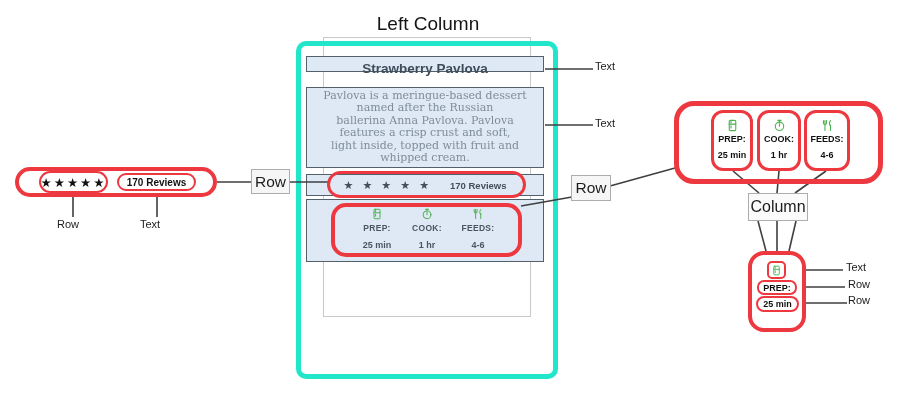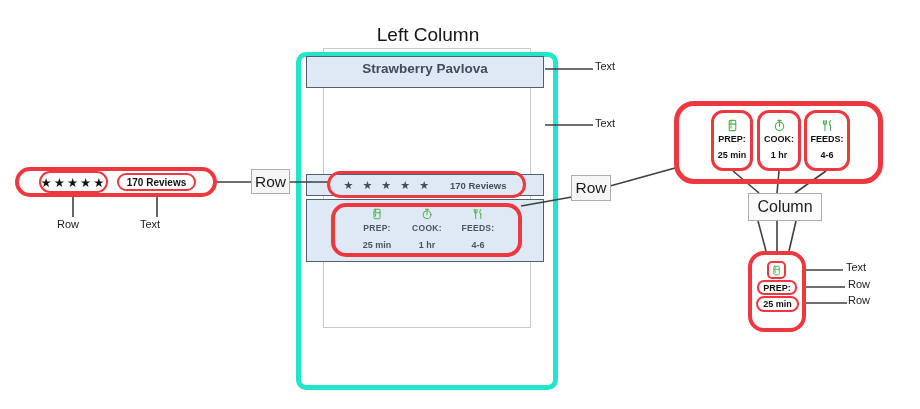--- a/index.html
+++ b/index.html
@@ -1,31 +1,31 @@
 <!DOCTYPE html>
 <html style="--accent-cyan: #22e6ca; --accent-red: #ee3840; --panel-blue: #dfe9f5; --icon-green: #4caf50;"><head>
 <meta charset="utf-8">
 <style>
   html,body{margin:0;padding:0;background:#fff;}
   .canvas{position:relative;width:920px;height:409px;background:#fff;overflow:hidden;
           font-family:"Liberation Sans",sans-serif;}
-  .abs{position:absolute;box-sizing:border-box;margin-top:11px;}
+  .abs{position:absolute;box-sizing:border-box;}
 
   
   #heading{left:298px;top:13px;width:260px;text-align:center;font-size:19px;color:#151515;z-index:2;}
 
   
   #gray-frame{left:323px;top:37px;width:208px;height:280px;border:1px solid #c9c9c9;background:#fff;z-index:1;}
   #cyan-box{left:296px;top:41px;width:262px;height:338px;border:5px solid var(--accent-cyan,#22e6ca);
             border-radius:10px;z-index:2;}
 
   
   .panel{position:absolute;box-sizing:border-box;background:var(--panel-blue,#dfe9f5);
          border:1.5px solid #51606b;z-index:2;}
-  #title-panel{left:306px;top:56px;width:238px;height:32px;line-height:23px;text-align:center;
+  #title-panel{left:306px;top:56px;width:238px;height:16px;line-height:23px;text-align:center;
                font-weight:bold;font-size:13.5px;color:#3e4d59;}
   #desc-panel{left:306px;top:87px;width:238px;height:81px;font-family:"DejaVu Serif",serif;
               font-size:11px;line-height:12.4px;color:#7e8c99;text-align:center;
               white-space:pre-line;padding-top:2px;}
   #rating-panel{left:306px;top:174px;width:238px;height:22px;display:flex;align-items:center;
                 justify-content:center;gap:18px;}
   .stars-card{font-size:11px;letter-spacing:3px;color:#434f59;}
   .reviews-card{font-size:9.5px;font-weight:bold;color:#434f59;}
   #info-panel{left:306px;top:199px;width:238px;height:63px;}
   .info-col{position:absolute;top:8px;width:44px;display:flex;flex-direction:column;align-items:center;gap:3px;}
@@ -76,37 +76,43 @@
   #lbl-text-under{left:140px;top:218px;}
   #lbl-text1{left:595px;top:60px;}
   #lbl-text2{left:595px;top:117px;}
   #lbl-icon{left:846px;top:261px;}
   #lbl-row-r1{left:848px;top:278px;}
   #lbl-row-r2{left:848px;top:294px;}
   .blabel{position:absolute;background:#f6f6f6;border:1px solid #adadad;display:flex;align-items:center;
           justify-content:center;font-size:15.5px;color:#1c1c1c;z-index:6;box-sizing:border-box;}
   #lbl-row-left{left:251px;top:169px;width:39px;height:25px;}
   #lbl-row-right{left:571px;top:175px;width:40px;height:26px;}
-  #lbl-column{left:748px;top:193px;width:74px;height:28px;font-size:16px;background:#fbfbfb;}
+  #lbl-column{left:748px;top:193px;width:60px;height:28px;font-size:16px;background:#fbfbfb;}
 
   
   #lines{position:absolute;left:0;top:0;width:920px;height:409px;z-index:3;pointer-events:none;}
   #lines line{stroke:#3f3f3f;stroke-width:1.6;}
 </style>
 </head>
 <body>
 
 <div class="canvas">
 
   <div class="abs plabel" id="heading">Left Column</div>
 
   <div class="abs" id="gray-frame"></div>
   <div class="abs" id="cyan-box"></div>
 
   <div class="panel" id="title-panel">Strawberry Pavlova</div>
+  <div class="panel" id="desc-panel">Pavlova is a meringue-based dessert
+named after the Russian
+ballerina Anna Pavlova. Pavlova
+features a crisp crust and soft,
+light inside, topped with fruit and
+whipped cream.</div>
   <div class="panel" id="rating-panel">
     <span class="stars-card">★ ★ ★ ★ ★</span>
     <span class="reviews-card">170 Reviews</span>
   </div>
   <div class="panel" id="info-panel">
     <div class="info-col" id="col-prep">
       <span class="icon icon-sm">
           <svg viewBox="0 0 24 24">
             <rect x="6" y="2.5" width="12" height="19" rx="2"></rect>
             <line x1="6" y1="9.5" x2="18" y2="9.5"></line>

